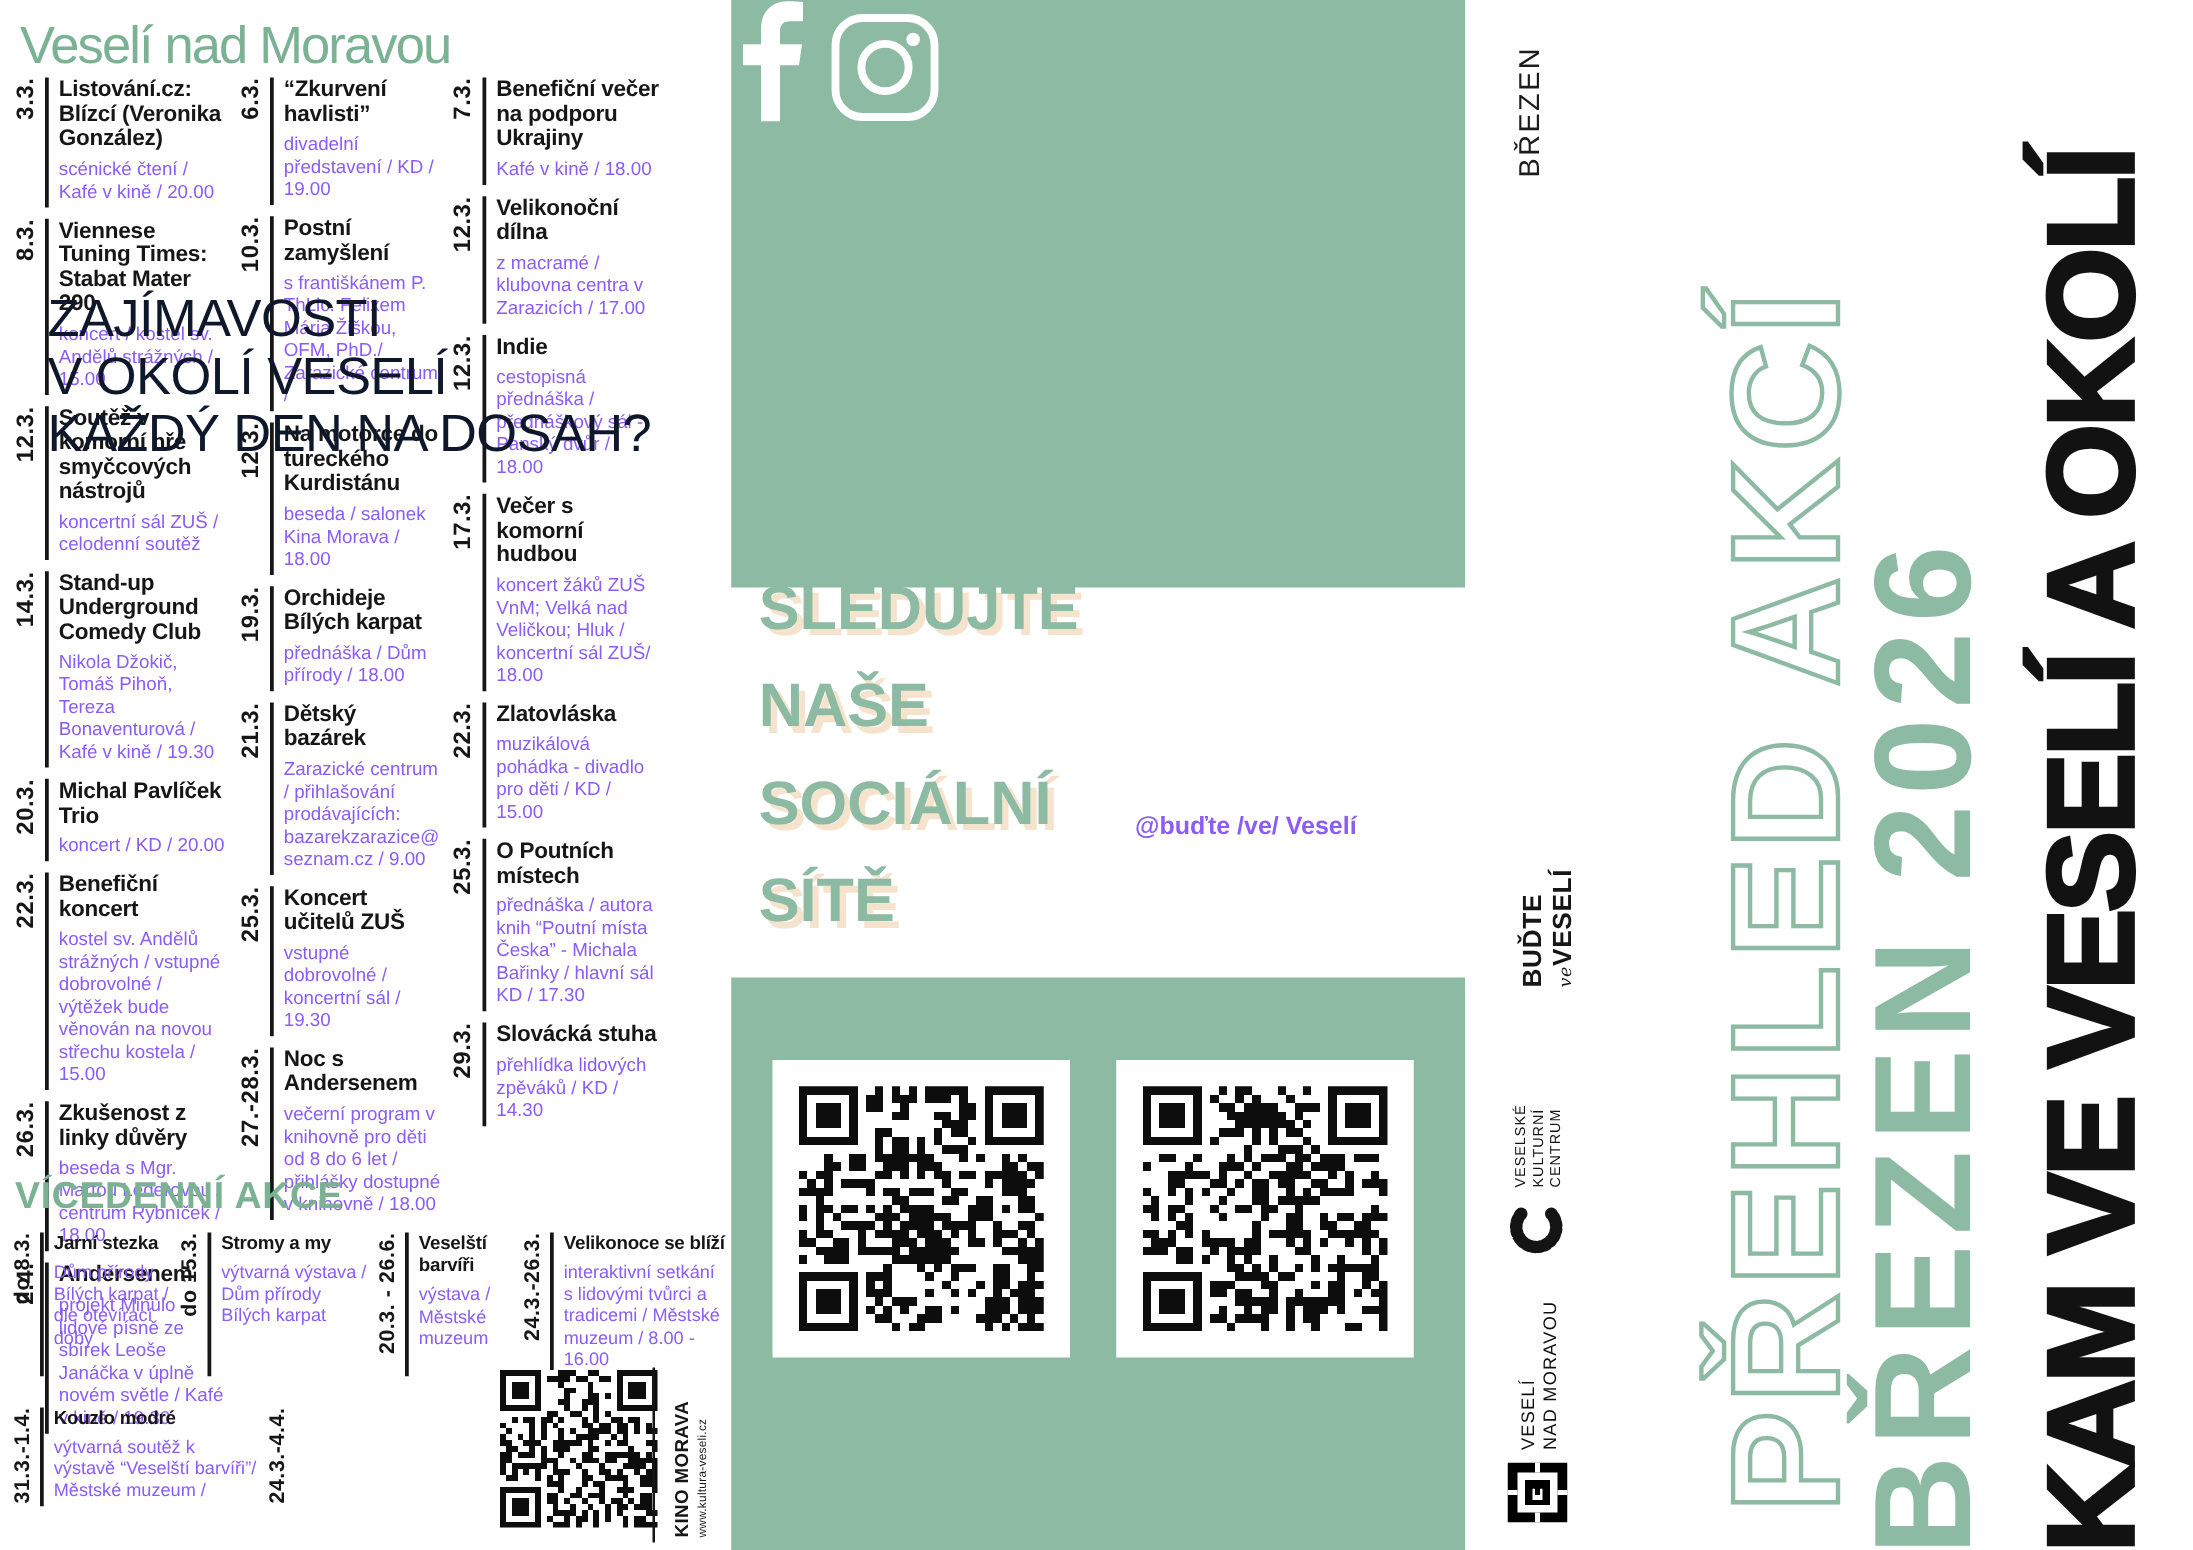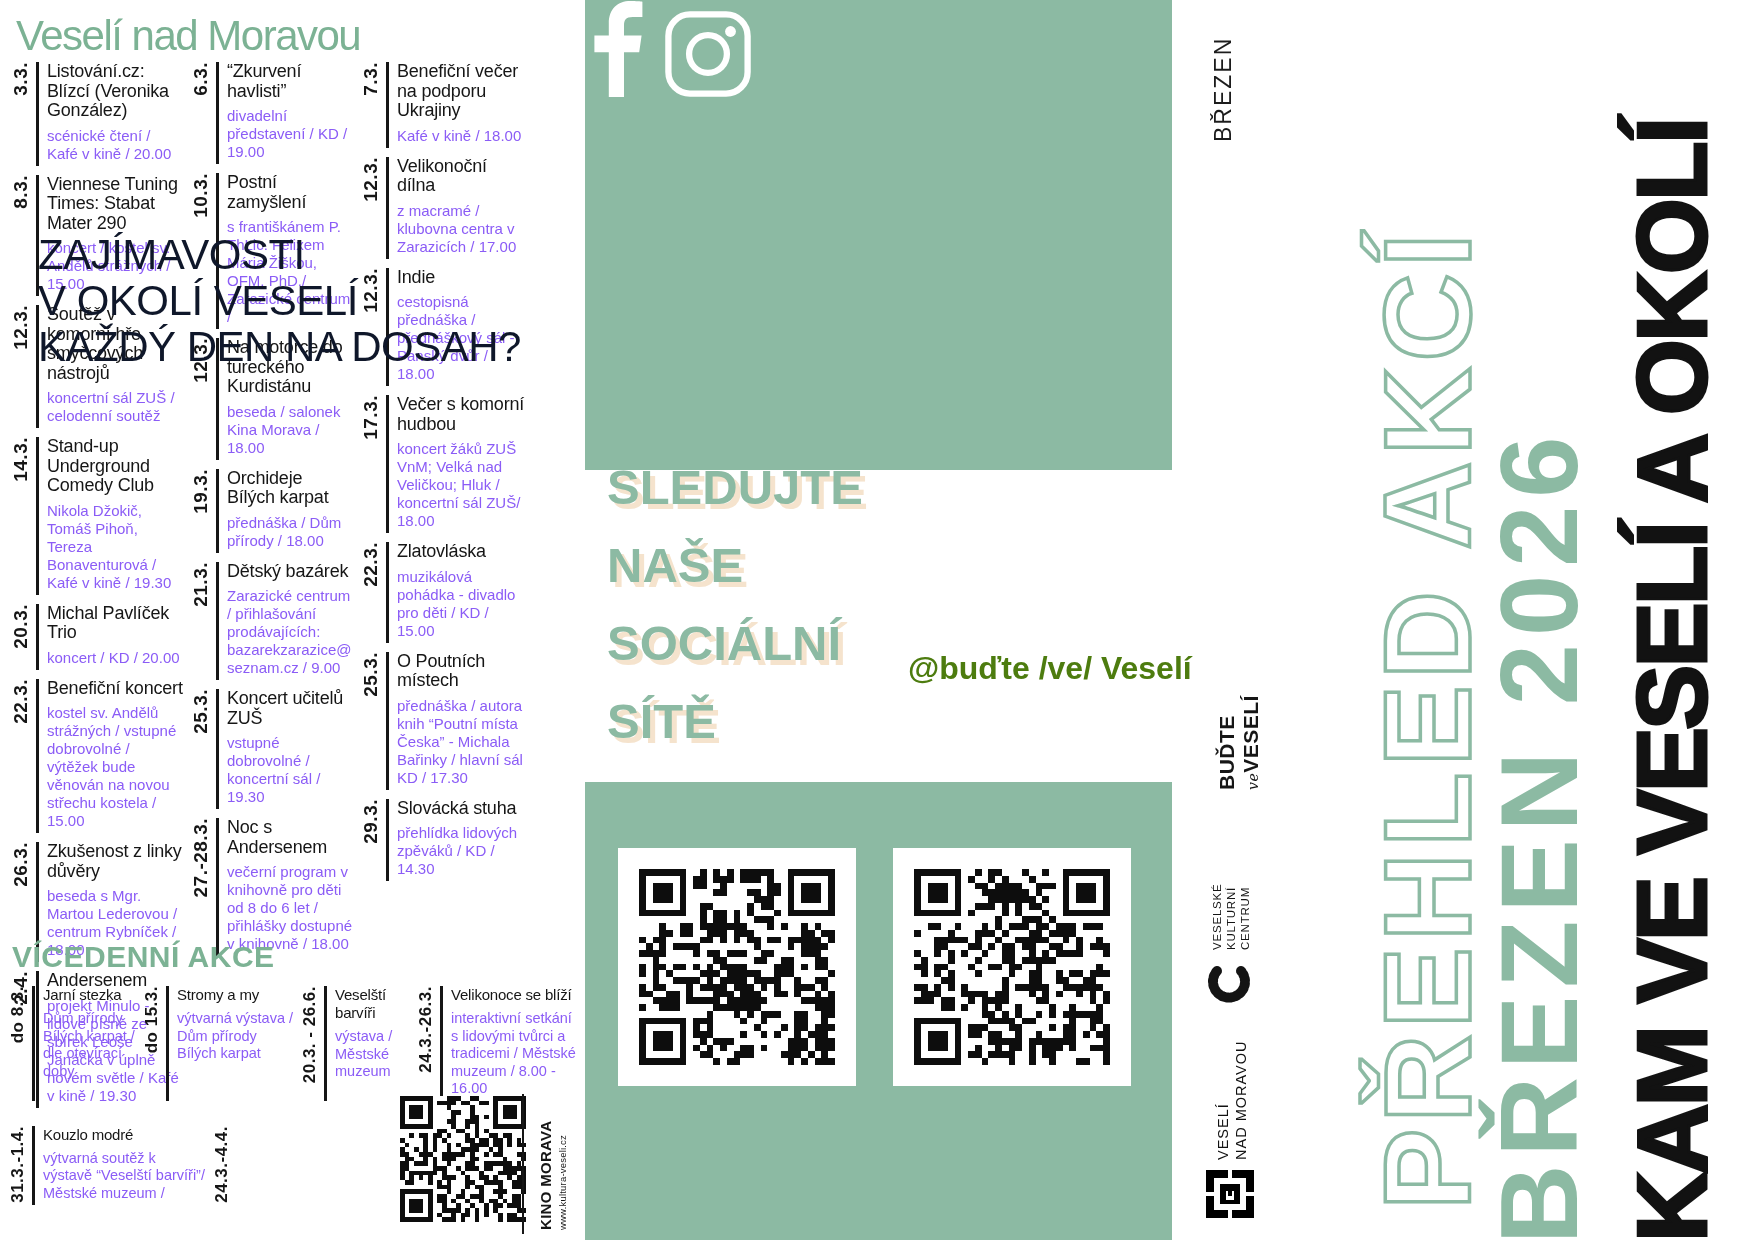--- a/index.html
+++ b/index.html
@@ -16,21 +16,21 @@
   .page-title{position:absolute;left:16px;top:12px;font-size:42px;font-weight:400;
               letter-spacing:-1.5px;color:#7cb294}
   .cols{position:absolute;left:6px;top:62px;display:flex}
   .ecol{display:flex;flex-direction:column}
   .ecol.c1{width:180px}.ecol.c2{width:170px}.ecol.c3{width:176px}
   .event{display:flex;margin-bottom:9px}
   .edate{flex:0 0 30px;position:relative}
   .edate .rot180{position:absolute;top:0;right:3px;font-weight:700;font-size:19px;
                  line-height:24px;letter-spacing:.5px}
   .ebody{border-left:3px solid #161616;padding:0 3px 3px 8px;flex:1 1 auto}
-  .etitle{font-weight:400;font-size:18px;line-height:19.5px;letter-spacing:-.2px}
+  .etitle{font-weight:700;font-size:18px;line-height:19.5px;letter-spacing:-.2px}
   .edesc{font-size:15px;line-height:18px;margin-top:6px;color:#8b5cf6;overflow-wrap:anywhere}
 
   .multiday{position:absolute;left:6px;top:940px;width:578px}
   .md-heading{font-size:30px;font-weight:800;color:#7cb294;letter-spacing:.5px;
               margin:0 0 12px 6px}
   .mdrow{display:flex}
   .mdrow2{display:flex;margin-top:16px}
   .event.md .edate{flex:0 0 26px}
   .event.md .edate .rot180{font-size:17px;line-height:22px}
   .event.md .etitle{font-size:15px;line-height:18px}
@@ -49,21 +49,21 @@
   
   .mid-top{position:absolute;left:585px;top:0;width:587px;height:470px;background:#8cbaa3}
   .mid-bottom{position:absolute;left:585px;top:782px;width:587px;height:458px;background:#8cbaa3}
   .fb{position:absolute;left:3px;top:0}
   .ig{position:absolute;left:78px;top:9px}
   .question{position:absolute;left:38px;top:232px;font-size:42px;line-height:46px;
             font-weight:400;color:#0f172a;letter-spacing:-.5px}
   .follow{position:absolute;left:607px;top:448px;font-size:49px;line-height:78px;
           font-weight:800;color:#8cbaa3;letter-spacing:0;
           text-shadow:5px 5px 0 #f5e3cd}
-  .handle{position:absolute;left:908px;top:650px;font-size:32px;font-weight:800;color:#4d7c0f}
+  .handle{position:absolute;left:908px;top:650px;font-size:20px;font-weight:800;color:#8b5cf6}
   .qrbox{position:absolute;top:66px;width:238px;height:238px;background:#fff;
          box-sizing:border-box;padding:21px}
   .qrbox.q1{left:33px}.qrbox.q2{left:308px}
   .qrbox svg,.kino-qr svg{width:100%;height:100%;display:block}
 
   
   .month-label{left:1200px;top:20px;height:122px;width:46px;position:absolute;
                font-size:23px;line-height:46px;letter-spacing:2px;font-weight:400;color:#1c1c1c}
   .logo-budte{left:1212px;top:632px;width:54px;height:158px}
   .logo-budte .vin{width:158px;height:54px;flex-direction:column;align-items:flex-start;justify-content:center}

